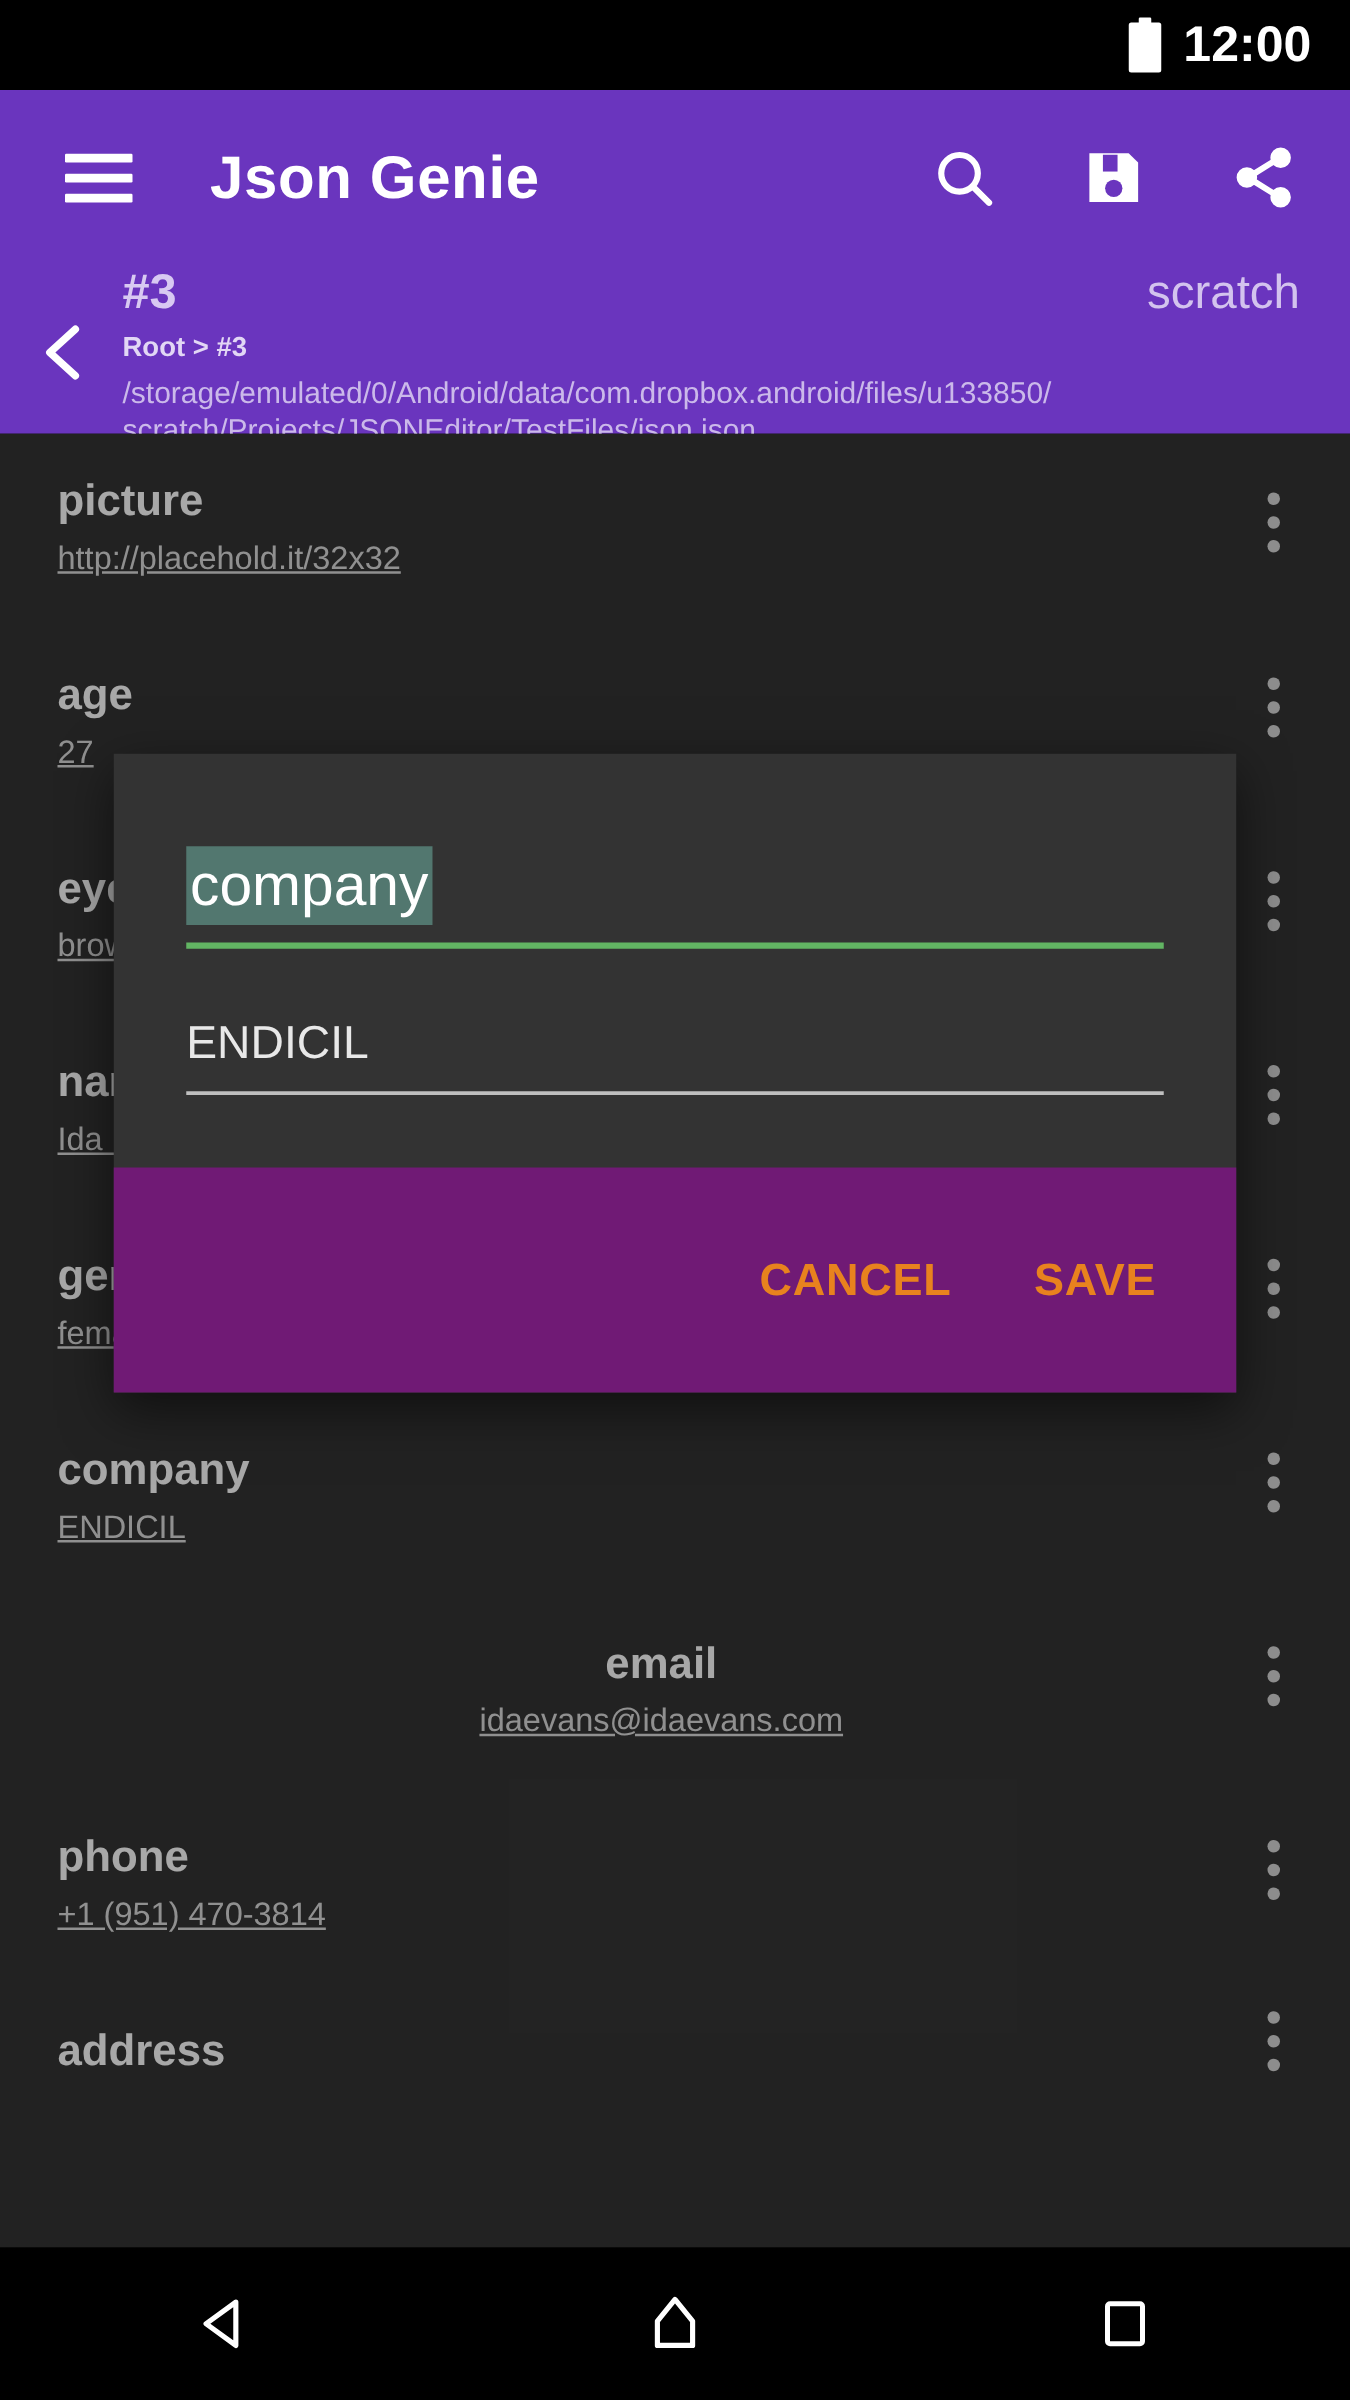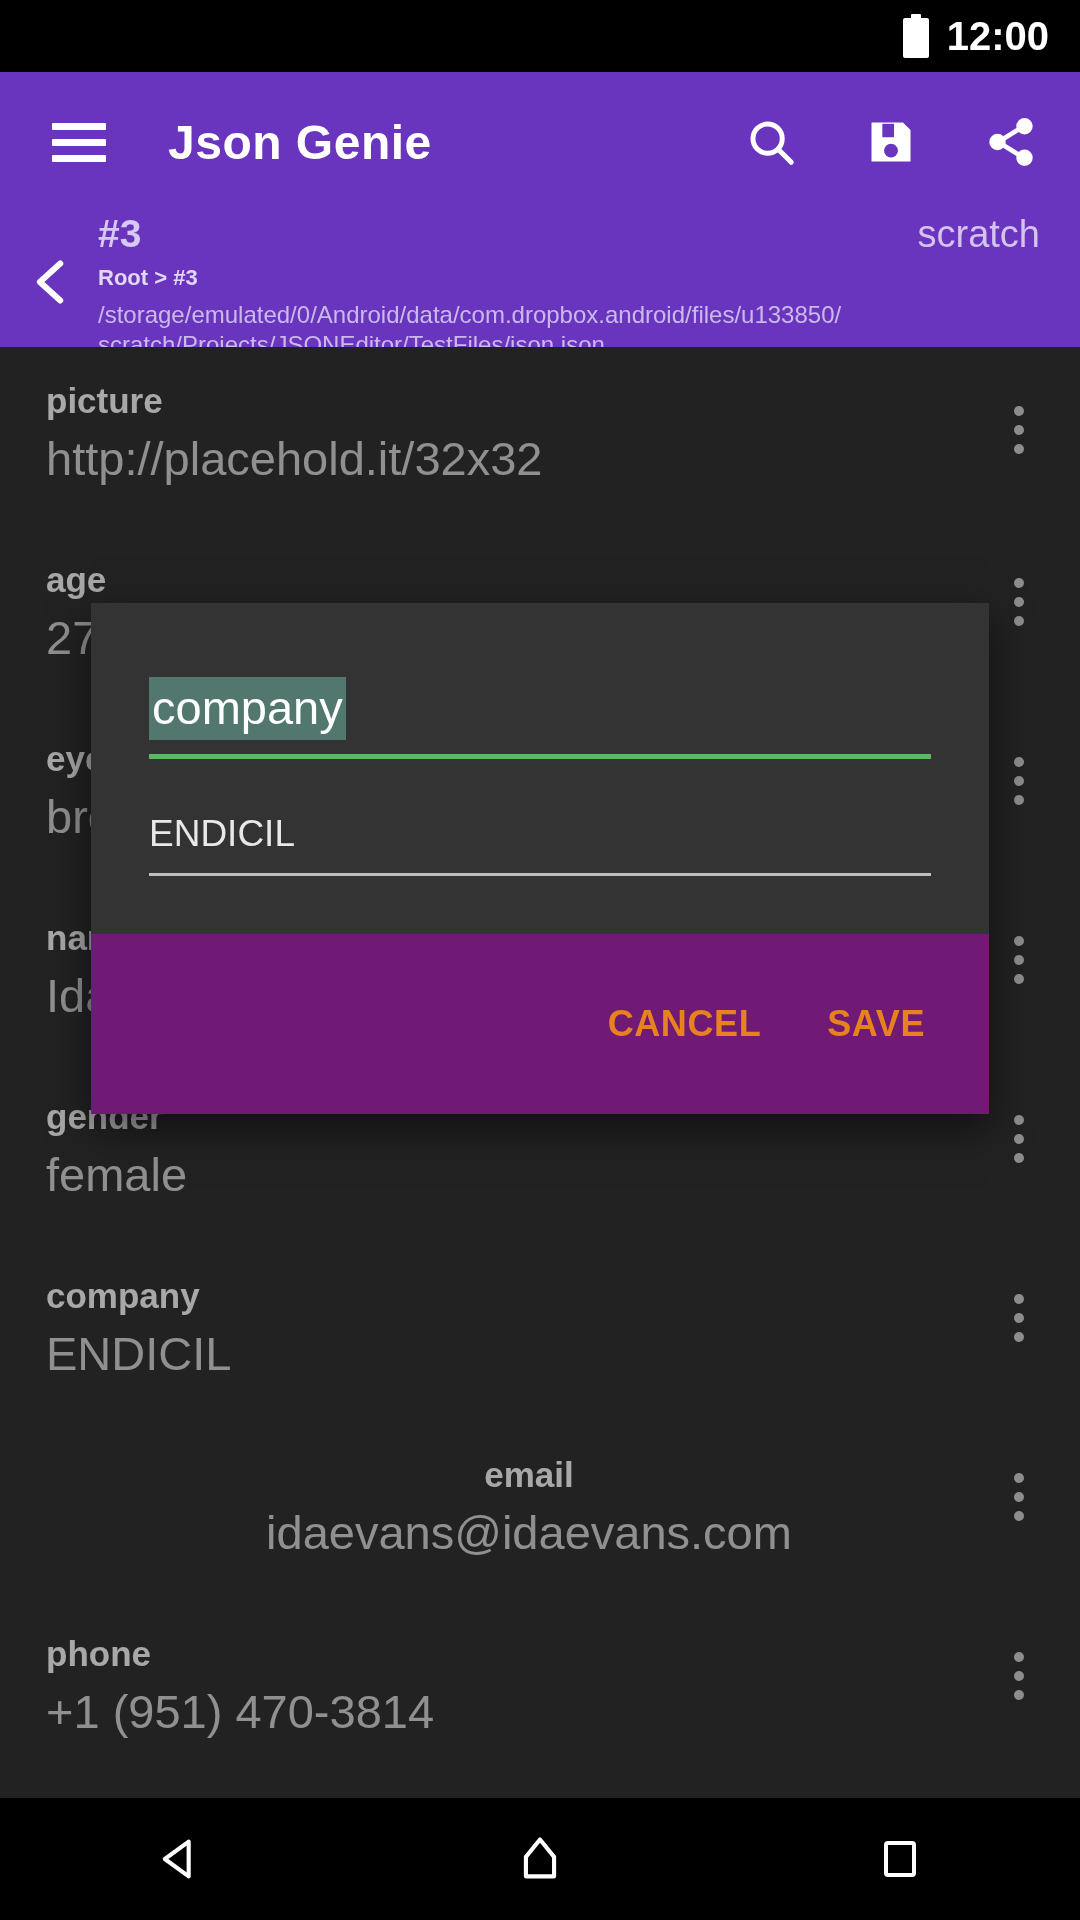--- a/index.html
+++ b/index.html
@@ -73,21 +73,21 @@
 
   
   .list {
     position:absolute; left:0; top:347px; width:1080px; height:1451px;
     background:#303030; overflow:hidden;
   }
   .row {
     position:relative; width:1080px; padding:30px 68px 26px 46px;
   }
   .row .key { color:#E9E9E9; font-size:35px; font-weight:bold; }
-  .row .val { color:#C8C8C8; font-size:47px; margin-top:10px; word-break:break-all; }
+  .row .val { color:#C8C8C8; font-size:26px; margin-top:10px; word-break:break-all;text-decoration:underline; }
   .kebab {
     position:absolute; right:56px; top:50%; transform:translateY(-50%);
     width:10px; cursor:pointer;
   }
   .kebab i {
     display:block; width:10px; height:10px; border-radius:50%;
     background:#C4C4C4; margin:9px 0;
   }
 
   

